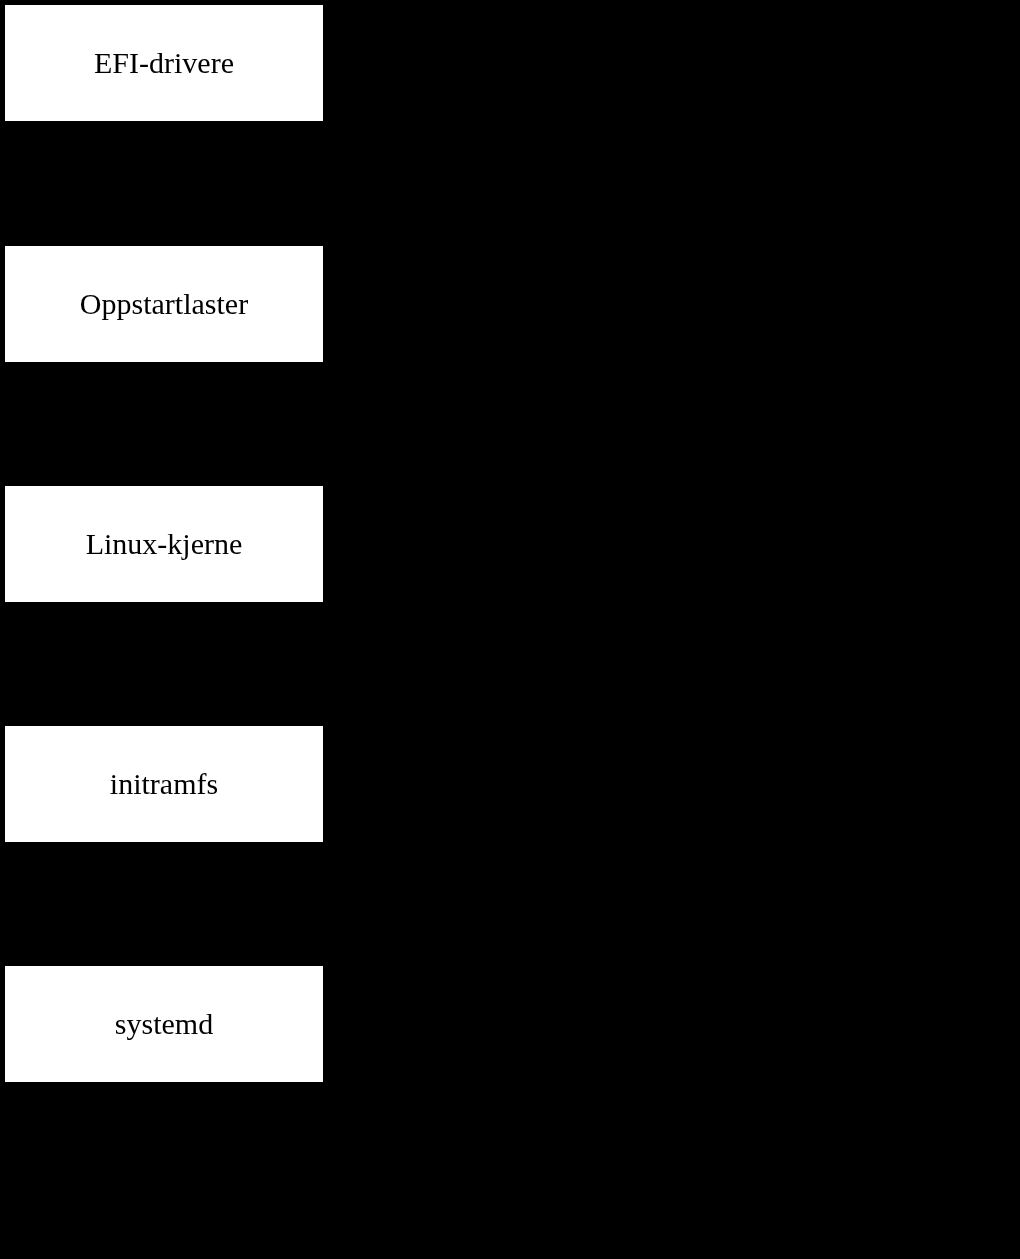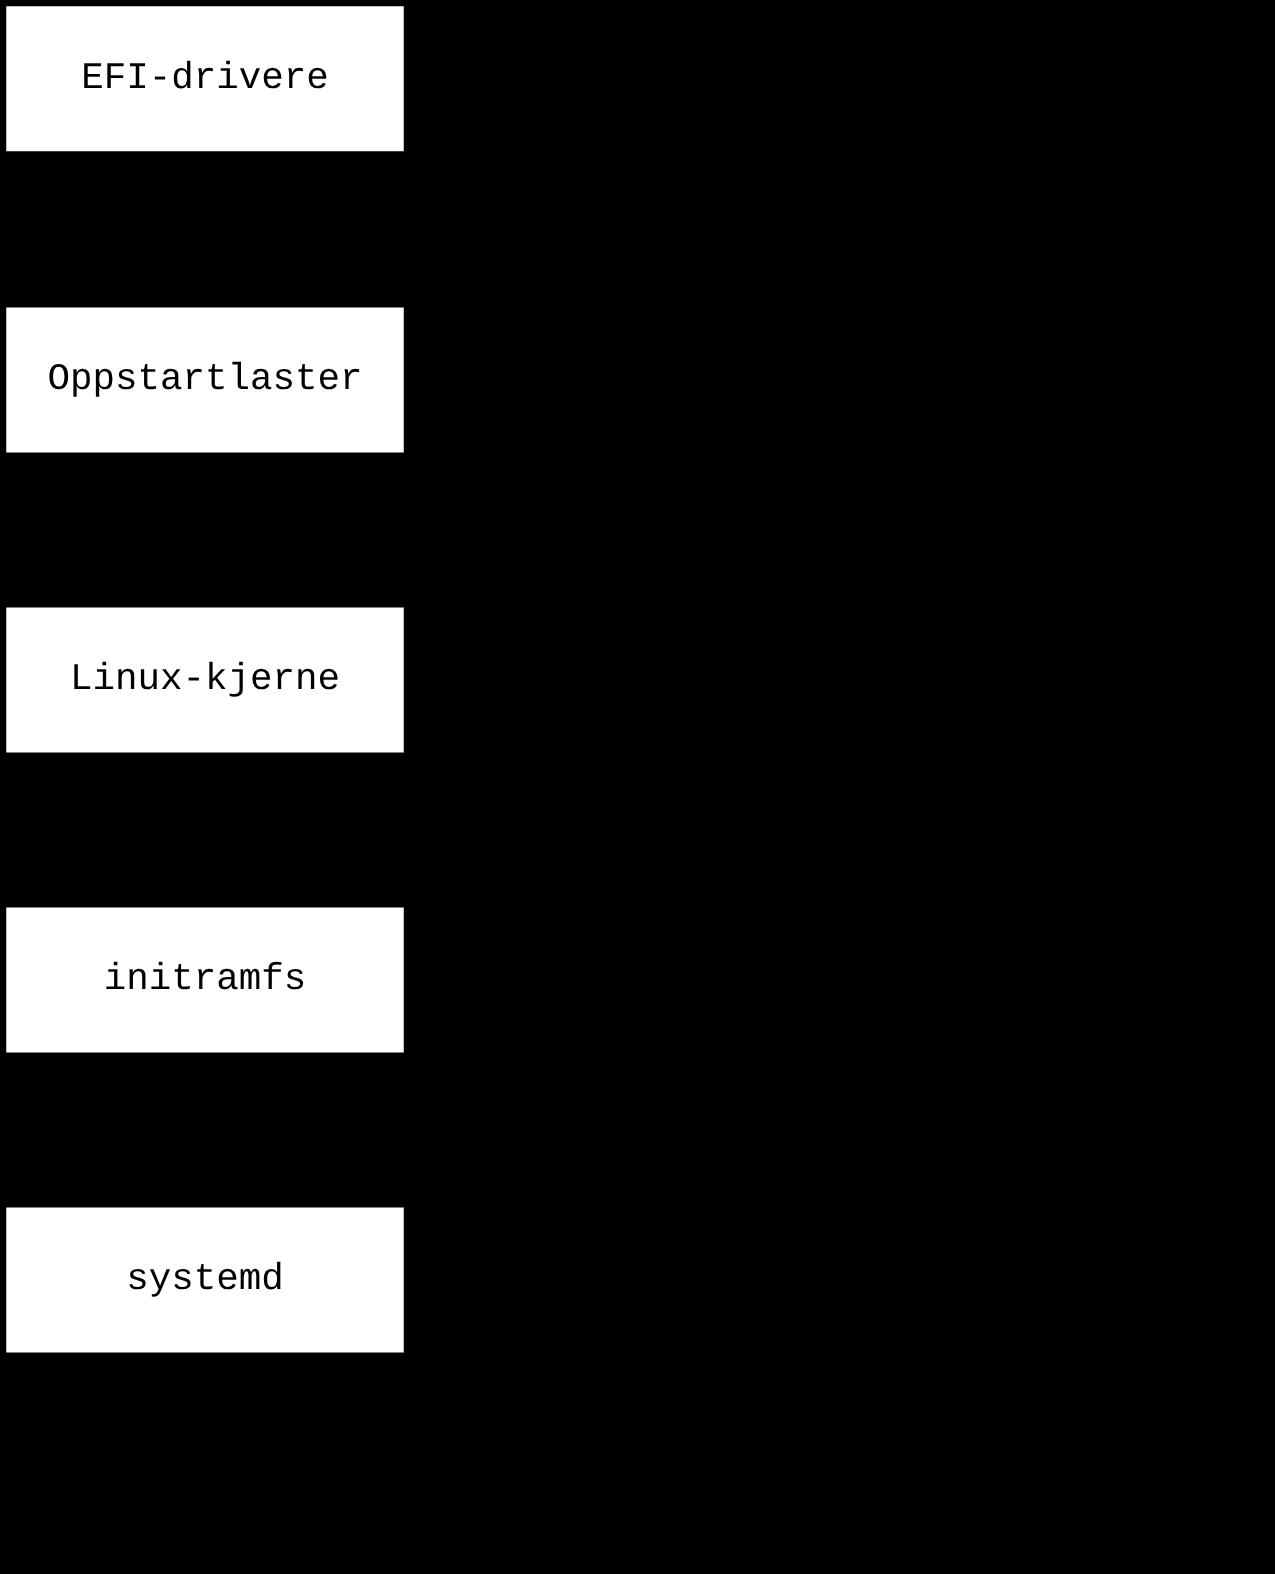--- a/index.html
+++ b/index.html
@@ -6,21 +6,21 @@
     margin: 0;
     padding: 0;
     background: #000000;
   }
   .canvas {
     position: relative;
     width: 1020px;
     height: 1259px;
     background: #000000;
     overflow: hidden;
-    font-family: Liberation Mono, monospace;
+    font-family: Liberation Serif, serif;
   }
   .flow-box {
     position: absolute;
     left: 5px;
     width: 318px;
     height: 116px;
     background: #ffffff;
     color: #000000;
     display: flex;
     align-items: center;

